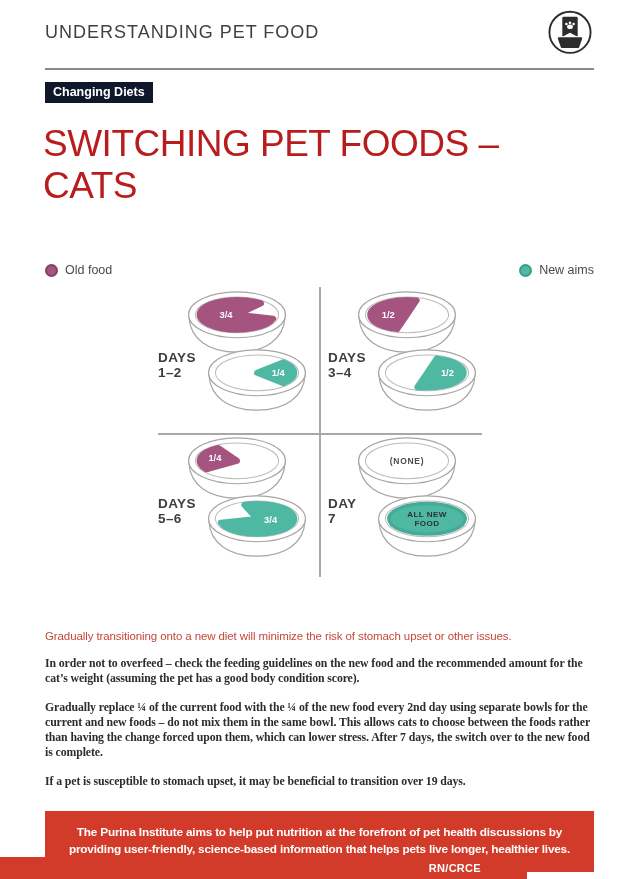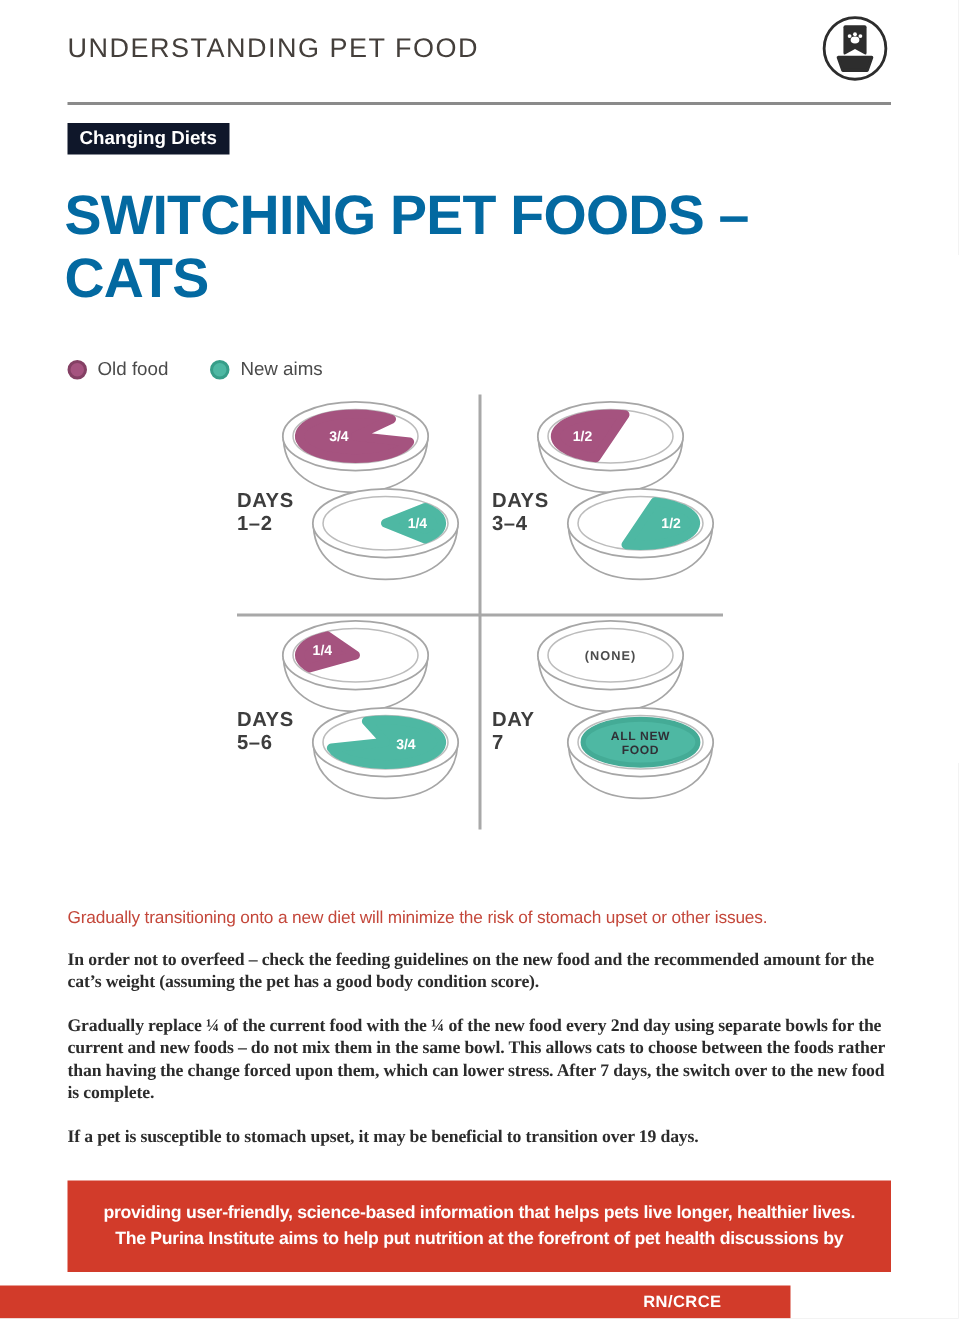--- a/index.html
+++ b/index.html
@@ -33,28 +33,28 @@
     display:inline-block;
     margin-top:12px;
     background:#0f172a;color:#ffffff;
     font-size:12.5px;font-weight:bold;
     padding:3px 8px 4px 8px;
   }
 
   
   .page-title{
     margin:20px 0 0 -2px;
-    font-size:37px;font-weight:bold;letter-spacing:-0.5px;
-    color:#0369a1;
+    font-size:37px;font-weight:normal;letter-spacing:-0.5px;
+    color:#b91c1c;
   }
 
   
   .legend{
-    margin-top:32px;
-    display:flex;justify-content:flex-start;align-items:center;gap:28px;
+    margin-top:56px;
+    display:flex;justify-content:space-between;align-items:center;gap:28px;
     font-size:12.5px;color:#4a4a4a;
   }
   .legend-item{display:inline-flex;align-items:center;gap:7px;}
   .dot{width:9px;height:9px;border-radius:50%;display:inline-block;}
   .dot.old{background:#a5537f;border:2.5px solid #844064;}
   .dot.new{background:#4eb8a3;border:2.5px solid #379e89;}
 
   
   .diagram{
     position:relative;
@@ -258,22 +258,22 @@
     </div>
 
     
     <p class="highlight">Gradually transitioning onto a new diet will minimize the risk of stomach upset or other issues.</p>
     <p class="body-text">In order not to overfeed – check the feeding guidelines on the new food and the recommended amount for the cat’s weight (assuming the pet has a good body condition score).</p>
     <p class="body-text">Gradually replace ¼ of the current food with the ¼ of the new food every 2nd day using separate bowls for the current and new foods – do not mix them in the same bowl. This allows cats to choose between the foods rather than having the change forced upon them, which can lower stress. After 7 days, the switch over to the new food is complete.</p>
     <p class="body-text">If a pet is susceptible to stomach upset, it may be beneficial to transition over 19 days.</p>
 
     
     <div class="callout">
+      <div>The Purina Institute aims to help put nutrition at the forefront of pet health discussions by</div>
       <div>providing user-friendly, science-based information that helps pets live longer, healthier lives.</div>
-      <div>The Purina Institute aims to help put nutrition at the forefront of pet health discussions by</div>
     </div>
 
     
     <div class="logo-block">
       <div class="logo-row">
         <span class="logo-bar">
           <svg width="14" height="14" viewBox="0 0 16 16">
             <rect x="0" y="0" width="16" height="16" fill="#ffffff"></rect>
             <rect x="0" y="0" width="4" height="4" fill="#c8202f"></rect>
               <rect x="8" y="0" width="4" height="4" fill="#c8202f"></rect>

